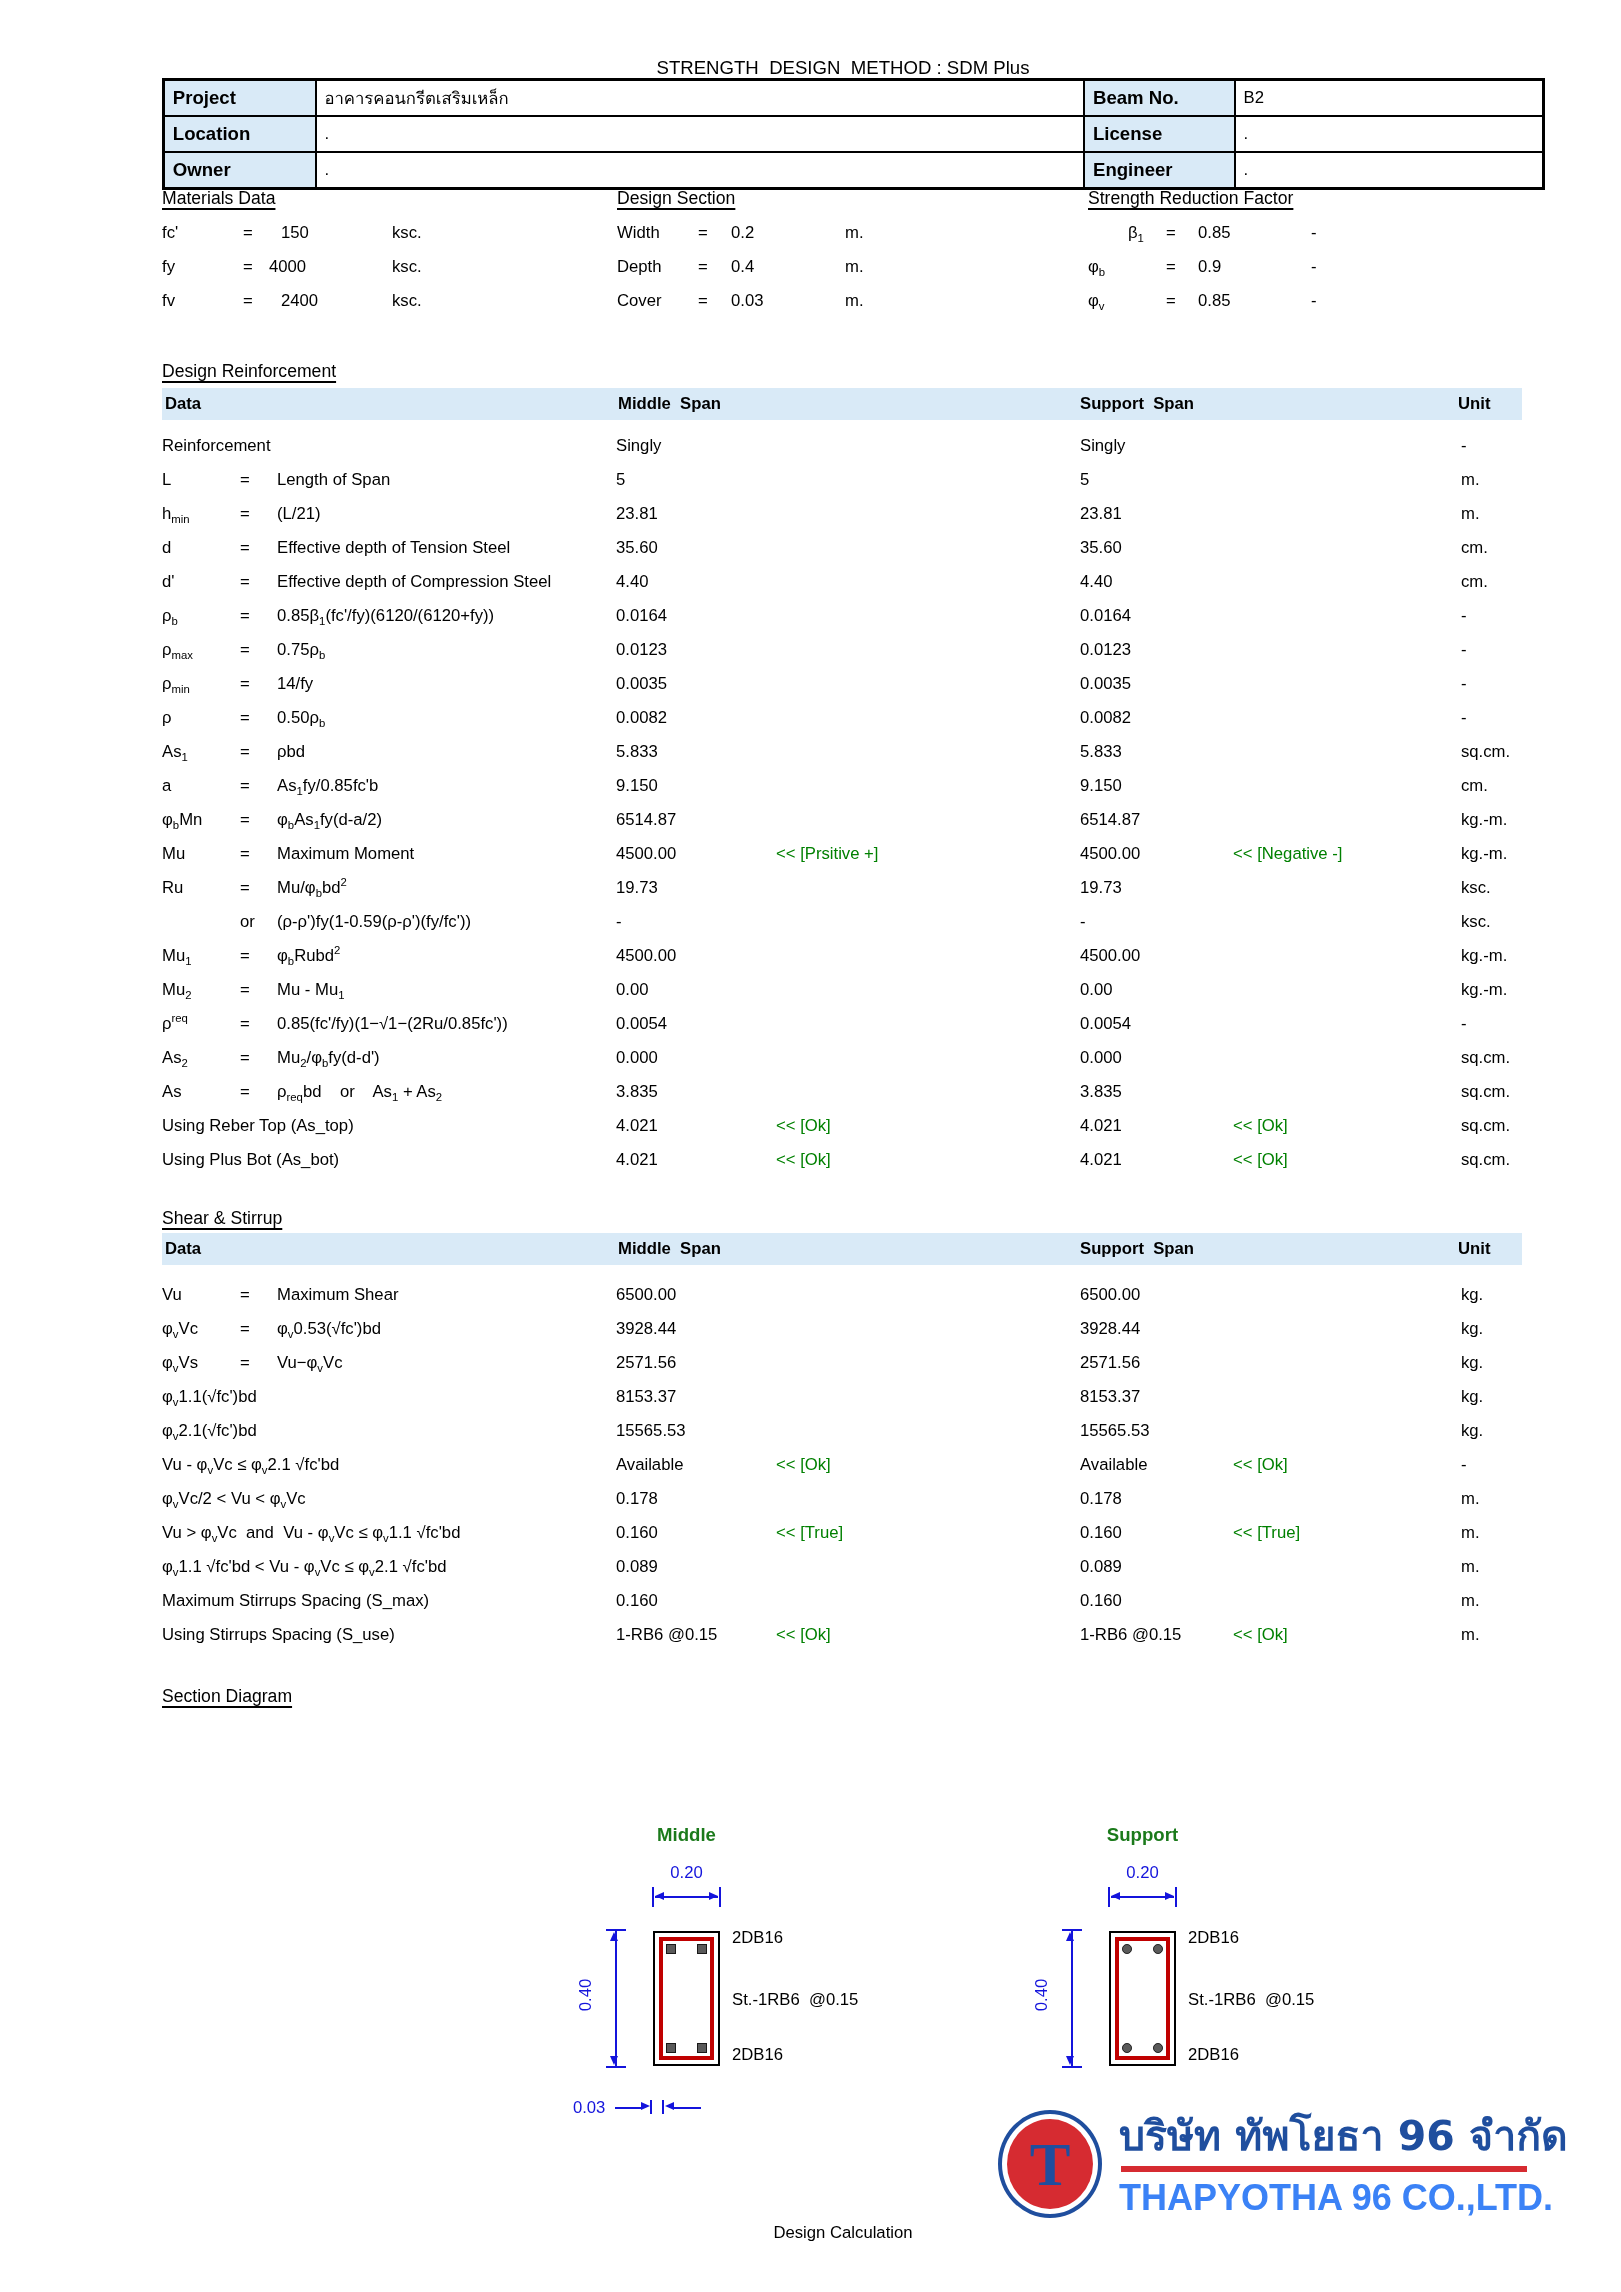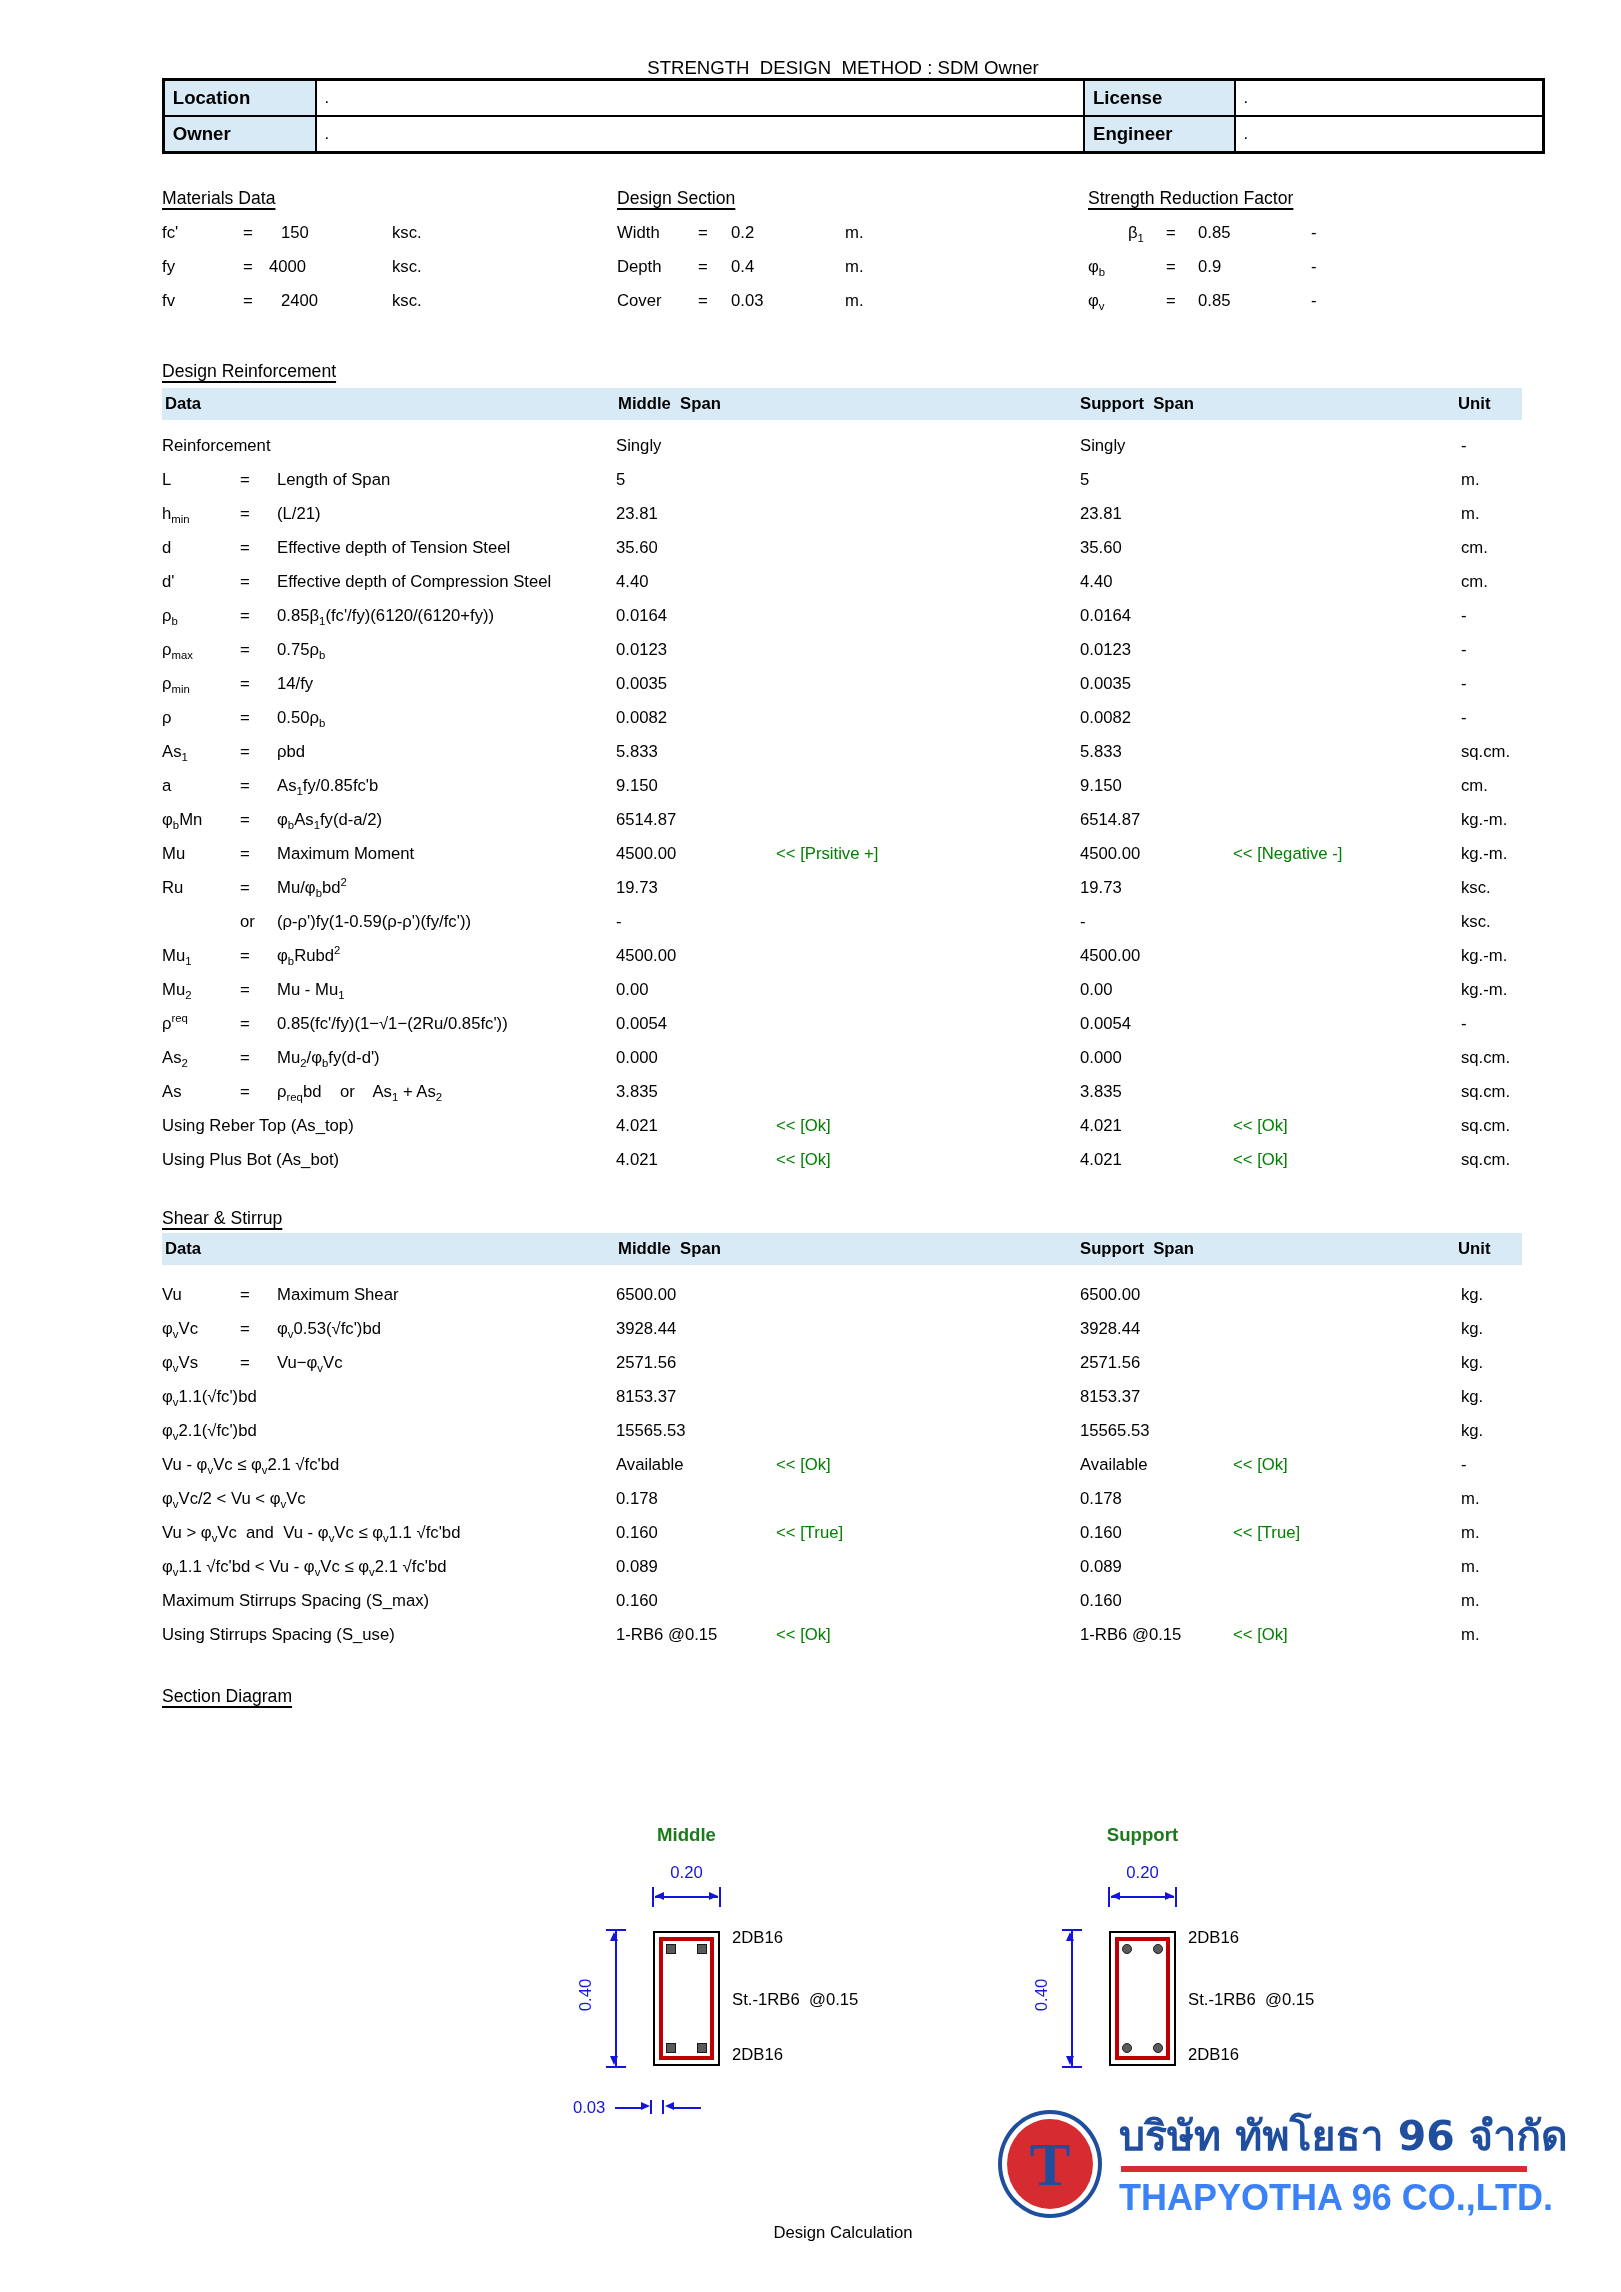--- a/index.html
+++ b/index.html
@@ -101,24 +101,30 @@
   #logo-badge .inner{position:absolute;inset:4.9px;background:#D62B31;border-radius:50%;display:flex;align-items:center;justify-content:center;}
   #logo-badge .t{font-family:"Liberation Serif",serif;font-weight:bold;font-size:61px;color:#1F4E9E;line-height:1;}
   #logo-thai{left:1119px;top:2103px;width:421px;font-family:"DejaVu Sans",sans-serif;font-weight:bold;font-size:41px;color:#1F4E9E;white-space:nowrap;}
   #logo-bar{left:1121px;top:2166px;width:406px;height:5.9px;background:#D62B31;}
   #logo-en{left:1119px;top:2177px;width:421px;font-weight:bold;font-size:36px;color:#3b82f6;letter-spacing:0px;white-space:nowrap;}
   #footer-caption{left:162px;top:2223px;width:1362px;text-align:center;}
 </style>
 </head>
 <body>
 
-<div class="abs" id="page-title">STRENGTH  DESIGN  METHOD : SDM Owner</div>
+<div class="abs" id="page-title">STRENGTH  DESIGN  METHOD : SDM Plus</div>
 
 <table id="info-table" class="abs">
   <tbody>
+      <tr>
+    <td class="lbl">Project</td>
+    <td class="val">อาคารคอนกรีตเสริมเหล็ก</td>
+    <td class="lbl2">Beam No.</td>
+    <td class="val2">B2</td>
+  </tr>
   <tr>
     <td class="lbl">Location</td>
     <td class="val">.</td>
     <td class="lbl2">License</td>
     <td class="val2">.</td>
   </tr>
   <tr>
     <td class="lbl">Owner</td>
     <td class="val">.</td>
     <td class="lbl2">Engineer</td>

